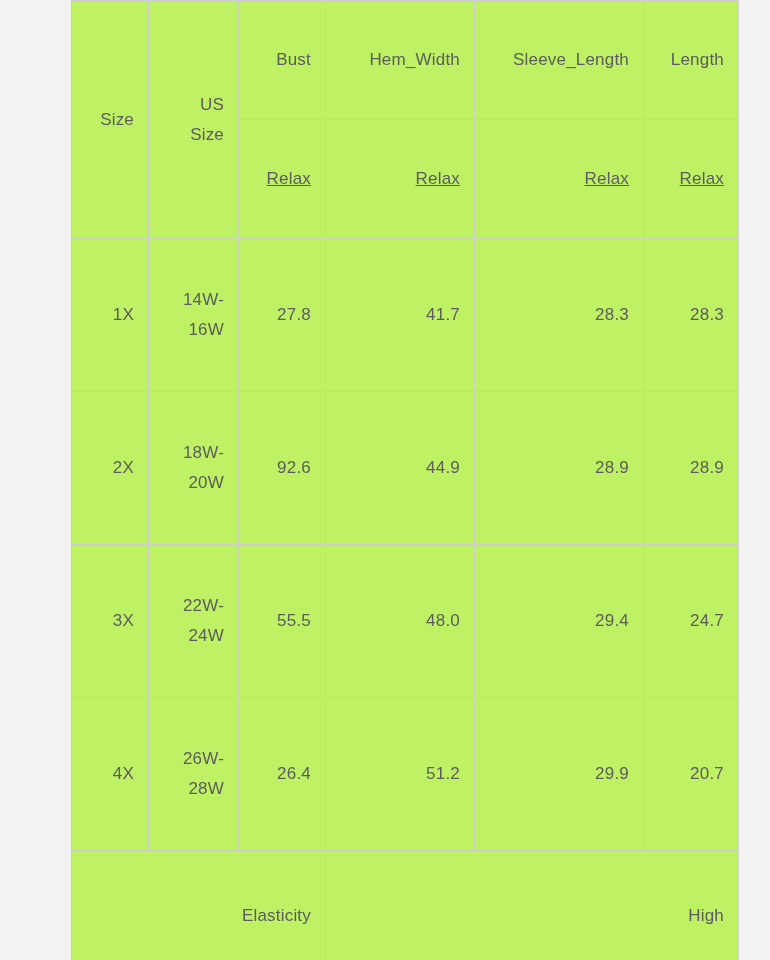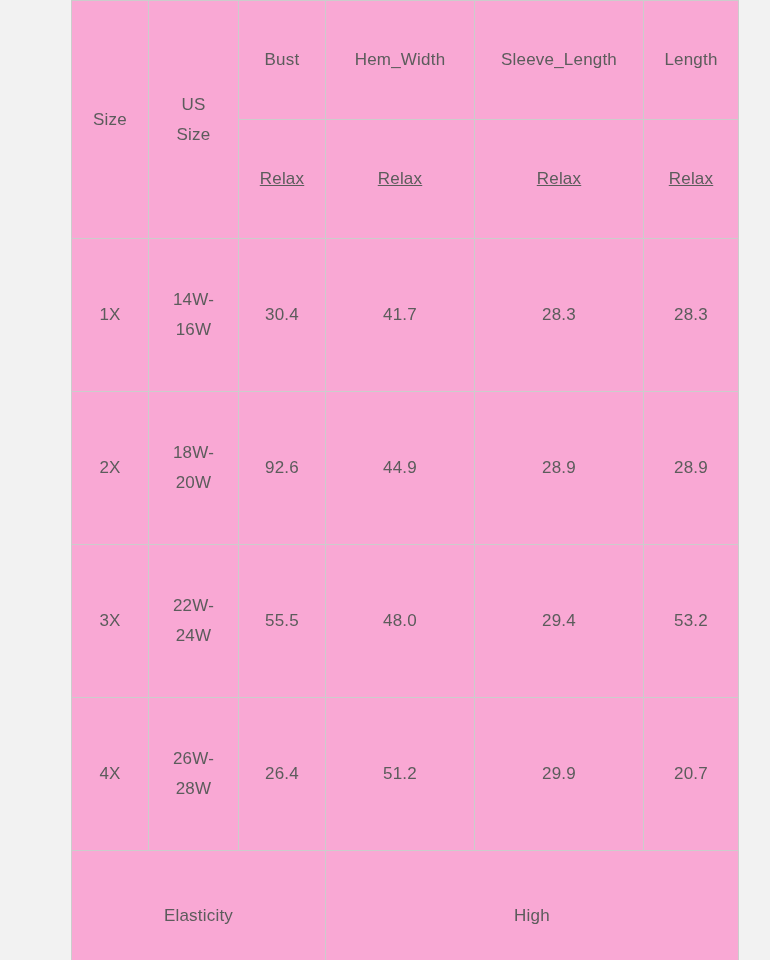--- a/index.html
+++ b/index.html
@@ -36,25 +36,25 @@
   table.size-chart col.c-sleeve      { width: 169px; }
   table.size-chart col.c-length      { width: 95px; }
 
   table.size-chart td,
   table.size-chart th {
     border: 1px solid #cccccc;
     color: #5c5c5c;
     font-weight: 400;
     font-size: 17px;
     line-height: 30px;
-    text-align: center;
+    text-align: right;
     vertical-align: middle;
     padding: 10px 14px;
     letter-spacing: 0.2px;
-    background: #f9a8d4;
+    background: #bef264;
   }
 
   
   table.size-chart th.grp {
     height: 98px;
   }
   
   table.size-chart th.sub {
     height: 98px;
     text-decoration: underline;
@@ -103,42 +103,42 @@
         <th class="sub">Relax</th>
         <th class="sub">Relax</th>
         <th class="sub">Relax</th>
       </tr>
     </thead>
     <tbody>
 
       <tr class="data-row">
         <td>1X</td>
         <td class="nowrapcell">14W-​16W</td>
-        <td>30.4</td>
+        <td>27.8</td>
         <td>41.7</td>
         <td>28.3</td>
         <td>28.3</td>
       </tr>
 
       <tr class="data-row">
         <td>2X</td>
         <td class="nowrapcell">18W-​20W</td>
         <td>92.6</td>
         <td>44.9</td>
         <td>28.9</td>
         <td>28.9</td>
       </tr>
 
       <tr class="data-row">
         <td>3X</td>
         <td class="nowrapcell">22W-​24W</td>
         <td>55.5</td>
         <td>48.0</td>
         <td>29.4</td>
-        <td>53.2</td>
+        <td>24.7</td>
       </tr>
 
       <tr class="data-row">
         <td>4X</td>
         <td class="nowrapcell">26W-​28W</td>
         <td>26.4</td>
         <td>51.2</td>
         <td>29.9</td>
         <td>20.7</td>
       </tr>

